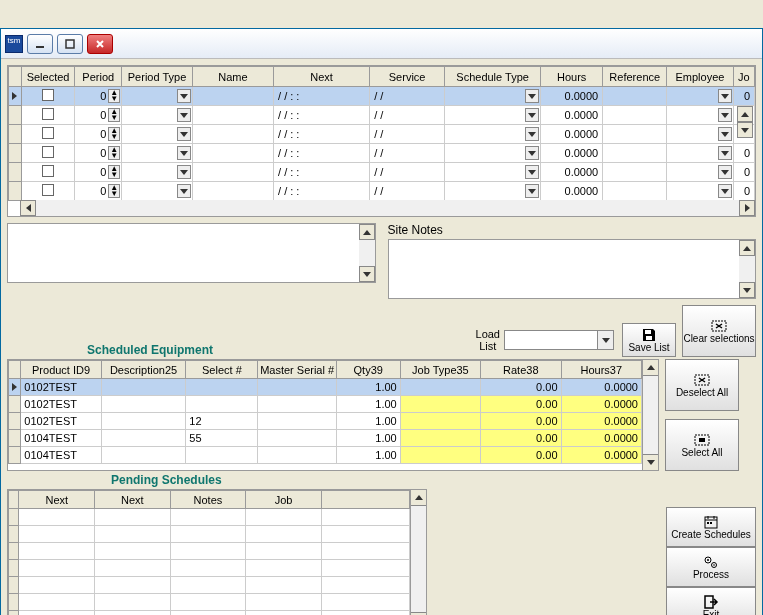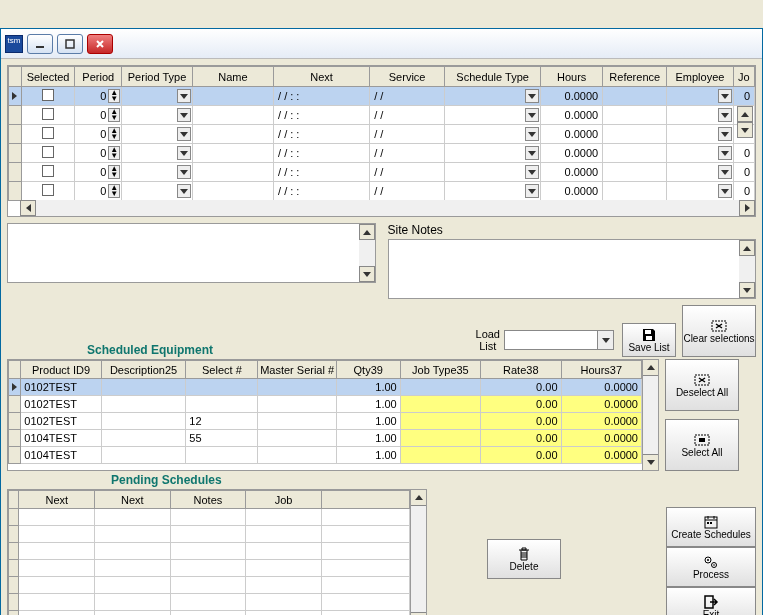--- a/index.html
+++ b/index.html
@@ -598,28 +598,20 @@
         <div class="vscroll2">
           <div class="va">
               <div class="tri up"></div>
             </div>
           <div class="vt"></div>
           <div class="vb">
               <div class="tri down"></div>
             </div>
         </div>
       </div>
-      <div class="btn delbtn">
-        <div class="ic">
-            <svg width="16" height="16">
-              <path d="M3 4 h10 M5 4 v10 h6 v-10 M6 2 h4 v2 h-4 z M6 6 v6 M8 6 v6 M10 6 v6" fill="none" stroke="#000" stroke-width="1"></path>
-            </svg>
-          </div>
-        <span class="lbl">Delete</span>
-      </div>
       <div class="rightbtns" style="margin-top:18px;">
         <div class="btn">
           <div class="ic">
               <svg width="16" height="16">
                 <rect x="2" y="3" width="12" height="11" fill="none" stroke="#000"></rect>
                 <path d="M2 6 h12 M5 2 v3 M11 2 v3" stroke="#000"></path>
                 <rect x="4" y="8" width="2" height="2" fill="#000"></rect>
                 <rect x="7" y="8" width="2" height="2" fill="#000"></rect>
               </svg>
             </div>

